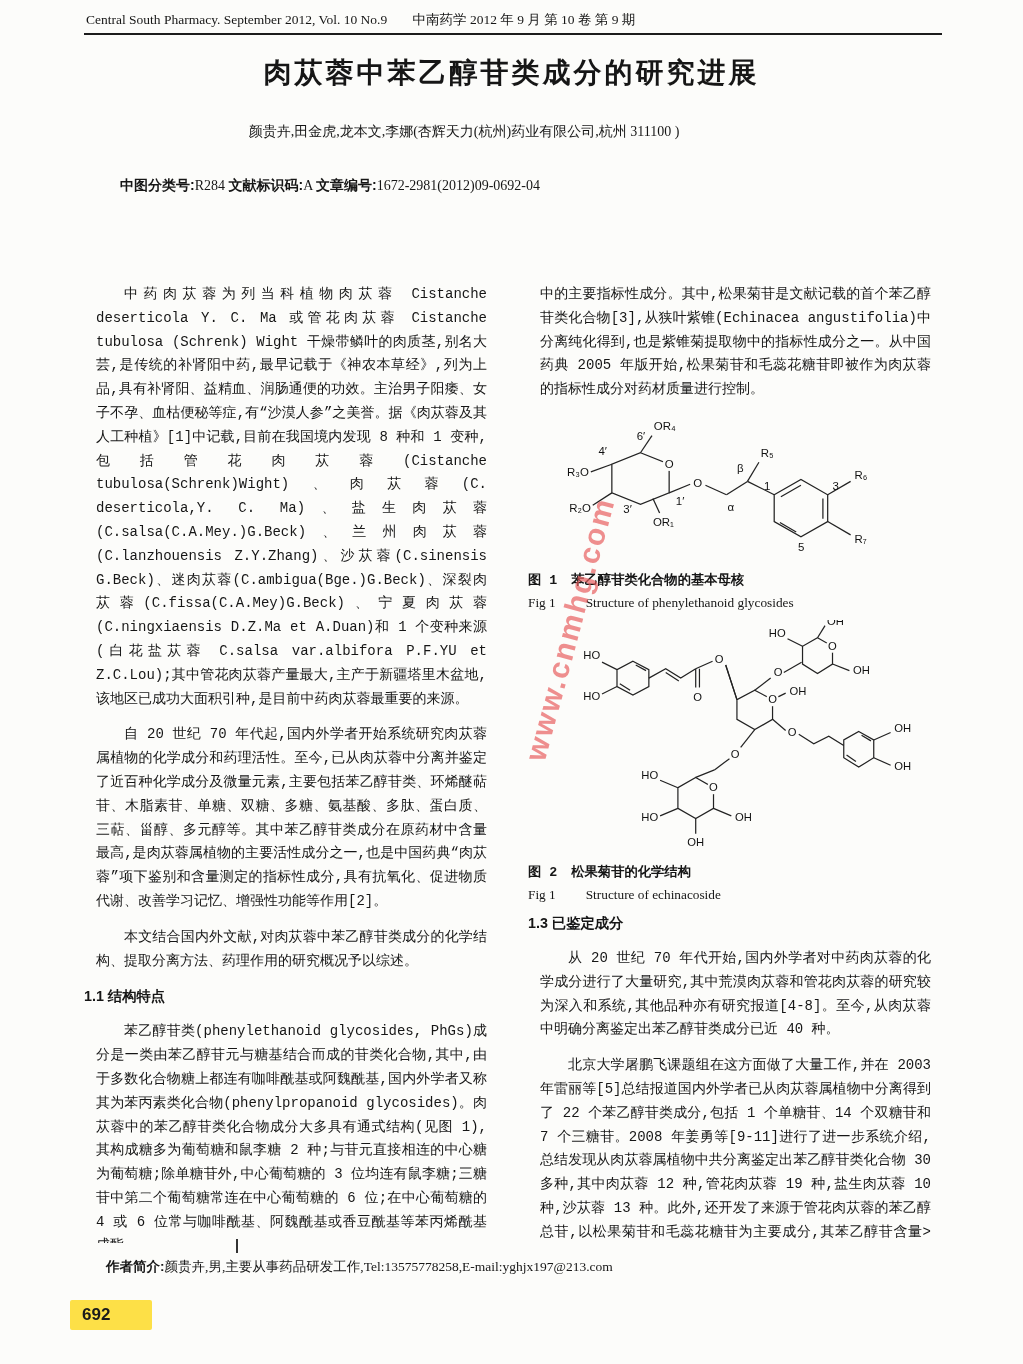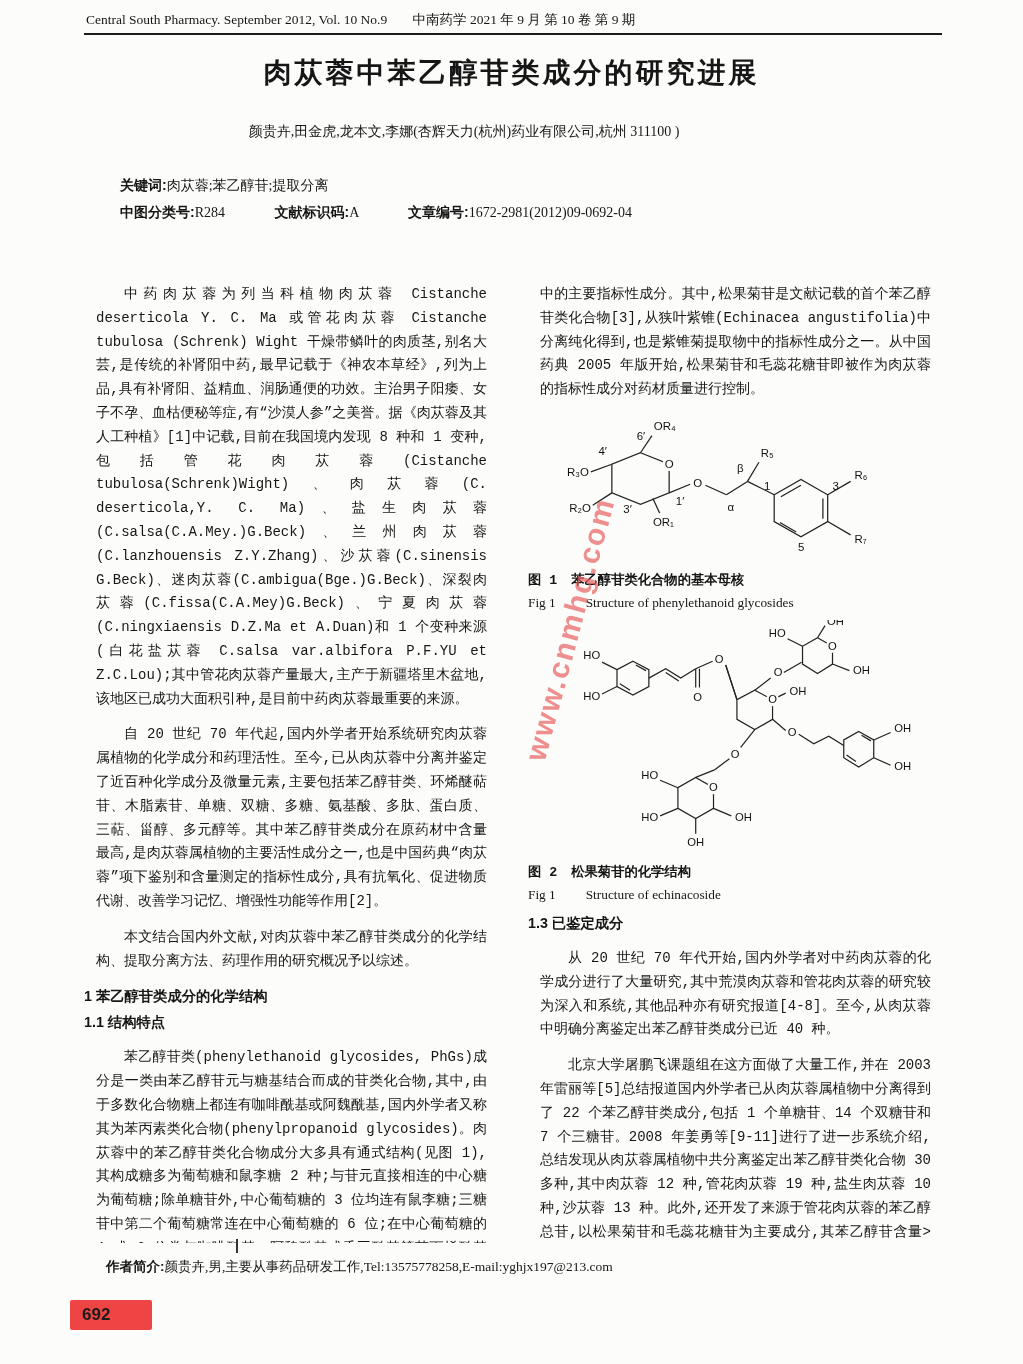--- a/index.html
+++ b/index.html
@@ -29,21 +29,21 @@
     position: absolute; top: 123px; left: 0; width: 928px;
     text-align: center; font-size: 14px;
   }
   .meta-block {
     position: absolute; top: 172px; left: 120px; width: 740px;
     font-size: 14px; line-height: 27px;
   }
   .meta-label {
     font-family: "Liberation Sans", sans-serif; font-weight: 700;
   }
-  .meta-gap { margin-left: 46px; }
+  .meta-gap { }
   .doi-line { font-size: 13.5px; }
   .col {
     position: absolute; top: 271px; width: 415px; height: 972px;
     font-size: 14px; line-height: 23.8px; text-align: justify;
     overflow: hidden;
   }
   .col-left { left: 84px; }
   .col-right { left: 528px; }
   .para { margin: 12px; text-indent: 2em; font-family: Liberation Mono, monospace; }
   .para.noindent { text-indent: 0; }
@@ -71,61 +71,57 @@
     position: absolute; top: 1239px; left: 236px; width: 2px; height: 14px;
     background: #333;
   }
   .footer-bio {
     position: absolute; top: 1258px; left: 106px; width: 840px;
     font-size: 13.5px;
   }
   .footer-bio .meta-label { font-size: 13.5px; margin-top: 11px; }
   .page-num-box {
     position: absolute; top: 1300px; left: 70px; width: 82px; height: 30px;
-    background: #ef4444; border-radius: 2px;
+    background: #fde047; border-radius: 2px;
     display: flex; align-items: center; padding-left: 12px;
     font-family: "Liberation Sans", sans-serif;
     font-size: 17px; font-weight: 700; color: #1b1b1b;
   }
   svg .bond { stroke: #222; stroke-width: 1.3; fill: none; }
   svg text {
     font-family: "Liberation Sans", sans-serif; font-size: 12px; fill: #111;
   }
   svg .atom-bg { fill: #fcfcfa; }
 </style>
 </head>
 <body>
 
 <div class="page">
 
   <div class="journal-header">
     <span class="en">Central South Pharmacy. September 2012, Vol. 10 No.9</span>
-    <span class="cn">中南药学 2021 年 9 月 第 10 卷 第 9 期</span>
+    <span class="cn">中南药学 2012 年 9 月 第 10 卷 第 9 期</span>
   </div>
   <div class="header-rule"></div>
 
   <h1 class="article-title">肉苁蓉中苯乙醇苷类成分的研究进展</h1>
   <div class="authors-line">颜贵卉,田金虎,龙本文,李娜(杏辉天力(杭州)药业有限公司,杭州 311100 )</div>
 
   <div class="meta-block">
-    <div class="meta-line">
-      <span class="meta-label">关键词:</span><span>肉苁蓉;苯乙醇苷;提取分离</span>
-    </div>
     <div class="meta-line">
       <span class="meta-label">中图分类号:</span><span>R284</span>
       <span class="meta-label meta-gap">文献标识码:</span><span>A</span>
       <span class="meta-label meta-gap">文章编号:</span><span>1672-2981(2012)09-0692-04</span>
     </div>
   </div>
 
   <div class="col col-left">
     <p class="para">中药肉苁蓉为列当科植物肉苁蓉 Cistanche deserticola Y. C. Ma 或管花肉苁蓉 Cistanche tubulosa (Schrenk) Wight 干燥带鳞叶的肉质茎,别名大芸,是传统的补肾阳中药,最早记载于《神农本草经》,列为上品,具有补肾阳、益精血、润肠通便的功效。主治男子阳痿、女子不孕、血枯便秘等症,有“沙漠人参”之美誉。据《肉苁蓉及其人工种植》[1]中记载,目前在我国境内发现 8 种和 1 变种,包括管花肉苁蓉(Cistanche tubulosa(Schrenk)Wight)、肉苁蓉(C. deserticola,Y. C. Ma)、盐生肉苁蓉(C.salsa(C.A.Mey.)G.Beck)、兰州肉苁蓉(C.lanzhouensis Z.Y.Zhang)、沙苁蓉(C.sinensis G.Beck)、迷肉苁蓉(C.ambigua(Bge.)G.Beck)、深裂肉苁蓉(C.fissa(C.A.Mey)G.Beck)、宁夏肉苁蓉(C.ningxiaensis D.Z.Ma et A.Duan)和 1 个变种来源(白花盐苁蓉 C.salsa var.albifora P.F.YU et Z.C.Lou);其中管花肉苁蓉产量最大,主产于新疆塔里木盆地,该地区已成功大面积引种,是目前中药肉苁蓉最重要的来源。</p>
     <p class="para">自 20 世纪 70 年代起,国内外学者开始系统研究肉苁蓉属植物的化学成分和药理活性。至今,已从肉苁蓉中分离并鉴定了近百种化学成分及微量元素,主要包括苯乙醇苷类、环烯醚萜苷、木脂素苷、单糖、双糖、多糖、氨基酸、多肽、蛋白质、三萜、甾醇、多元醇等。其中苯乙醇苷类成分在原药材中含量最高,是肉苁蓉属植物的主要活性成分之一,也是中国药典“肉苁蓉”项下鉴别和含量测定的指标性成分,具有抗氧化、促进物质代谢、改善学习记忆、增强性功能等作用[2]。</p>
     <p class="para">本文结合国内外文献,对肉苁蓉中苯乙醇苷类成分的化学结构、提取分离方法、药理作用的研究概况予以综述。</p>
-    <div class="sec-heading">1 苯乙醇苷类成分的化学结构</div>
     <div class="sec-heading">1.1 结构特点</div>
     <p class="para">苯乙醇苷类(phenylethanoid glycosides, PhGs)成分是一类由苯乙醇苷元与糖基结合而成的苷类化合物,其中,由于多数化合物糖上都连有咖啡酰基或阿魏酰基,国内外学者又称其为苯丙素类化合物(phenylpropanoid glycosides)。肉苁蓉中的苯乙醇苷类化合物成分大多具有通式结构(见图 1),其构成糖多为葡萄糖和鼠李糖 2 种;与苷元直接相连的中心糖为葡萄糖;除单糖苷外,中心葡萄糖的 3 位均连有鼠李糖;三糖苷中第二个葡萄糖常连在中心葡萄糖的 6 位;在中心葡萄糖的 4 或 6 位常与咖啡酰基、阿魏酰基或香豆酰基等苯丙烯酰基成酯。</p>
     <div class="sec-heading">1.2 代表性成分</div>
   </div>
 
   <div class="col col-right">
     <p class="para noindent">中的主要指标性成分。其中,松果菊苷是文献记载的首个苯乙醇苷类化合物[3],从狭叶紫锥(Echinacea angustifolia)中分离纯化得到,也是紫锥菊提取物中的指标性成分之一。从中国药典 2005 年版开始,松果菊苷和毛蕊花糖苷即被作为肉苁蓉的指标性成分对药材质量进行控制。</p>
 
     <div class="figure">
       <svg width="382" height="152" viewBox="0 0 400 158">

